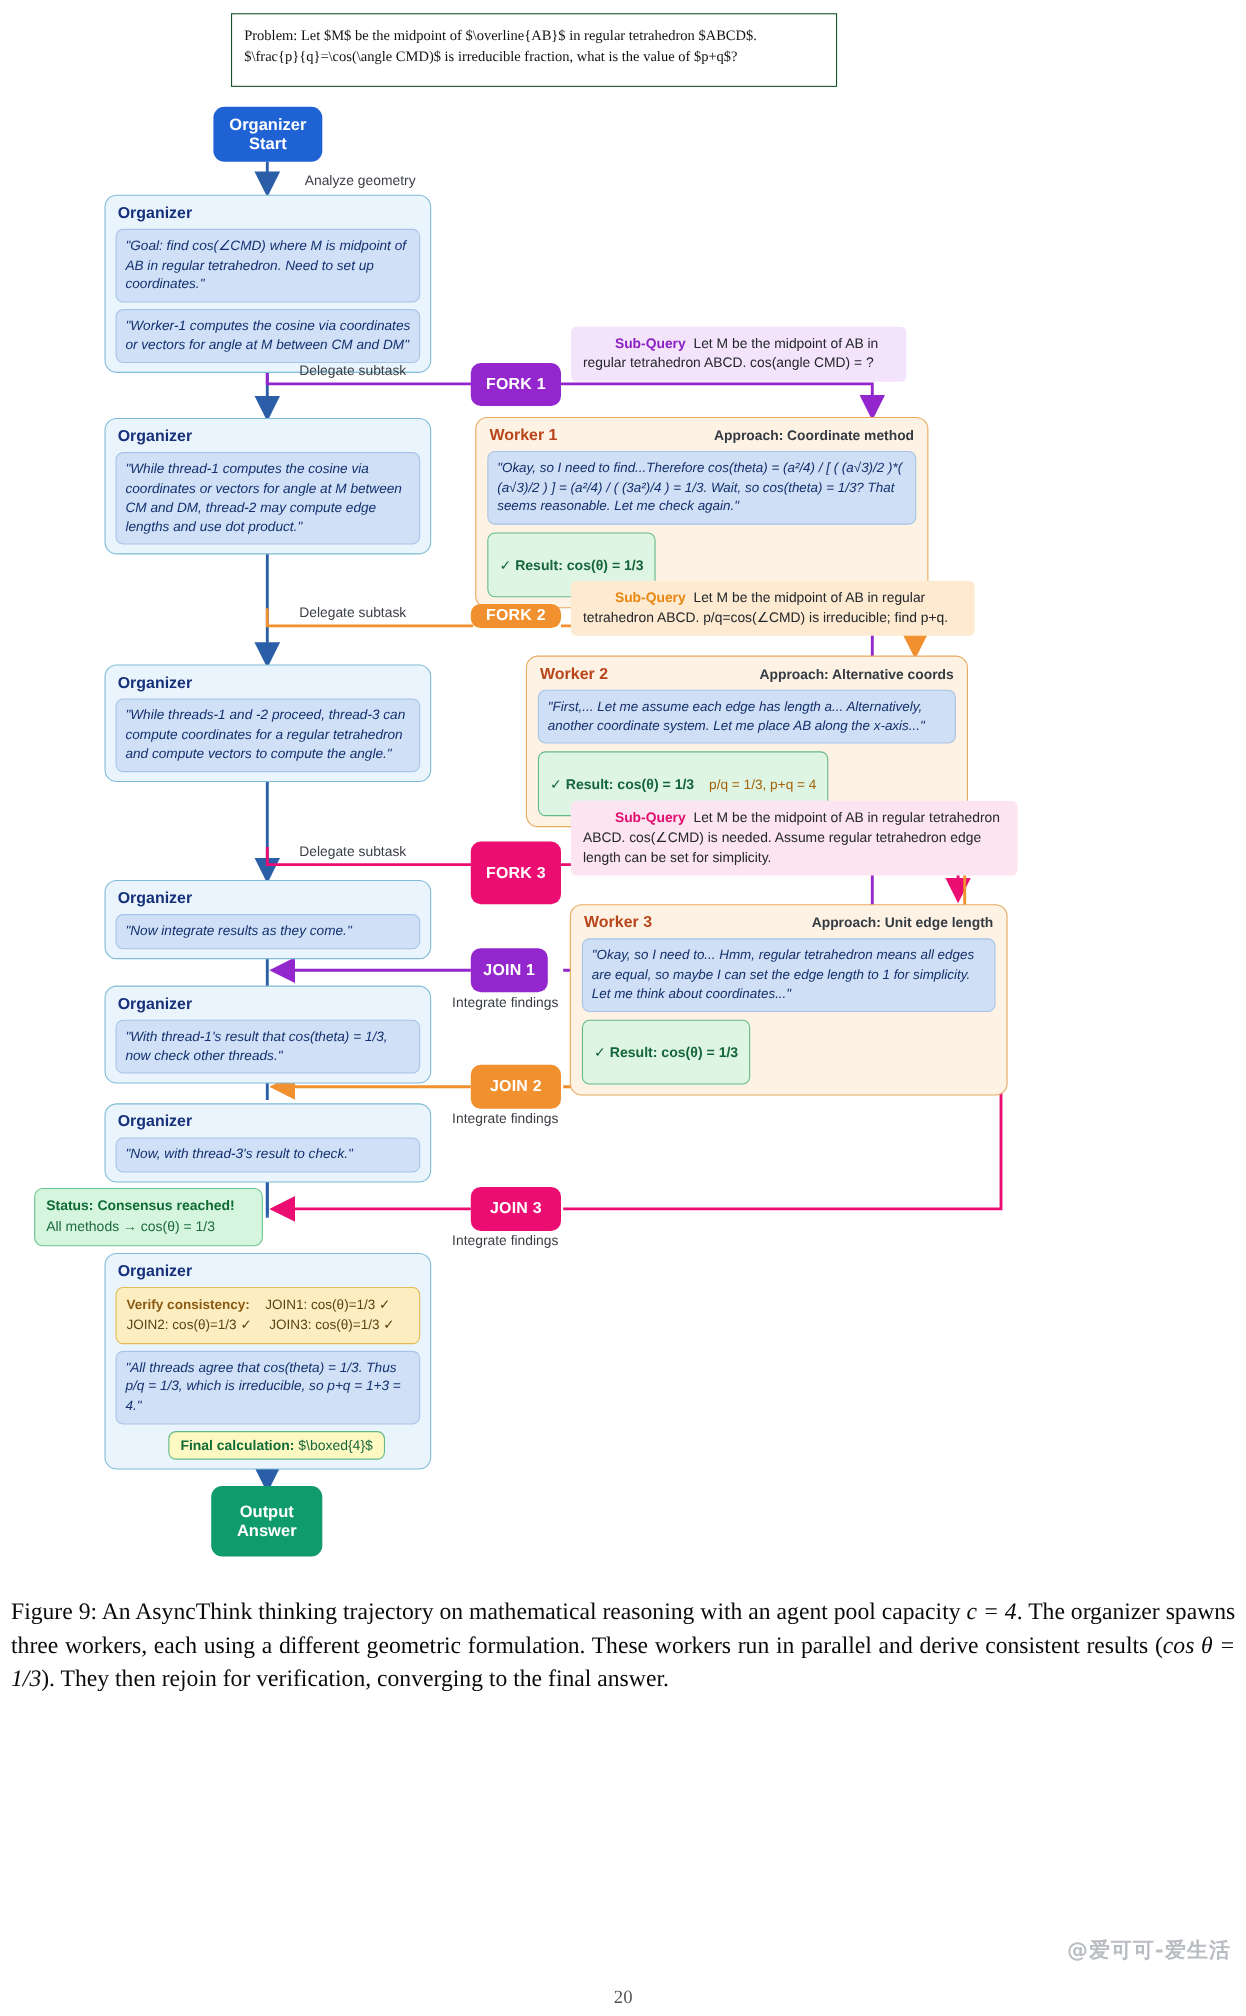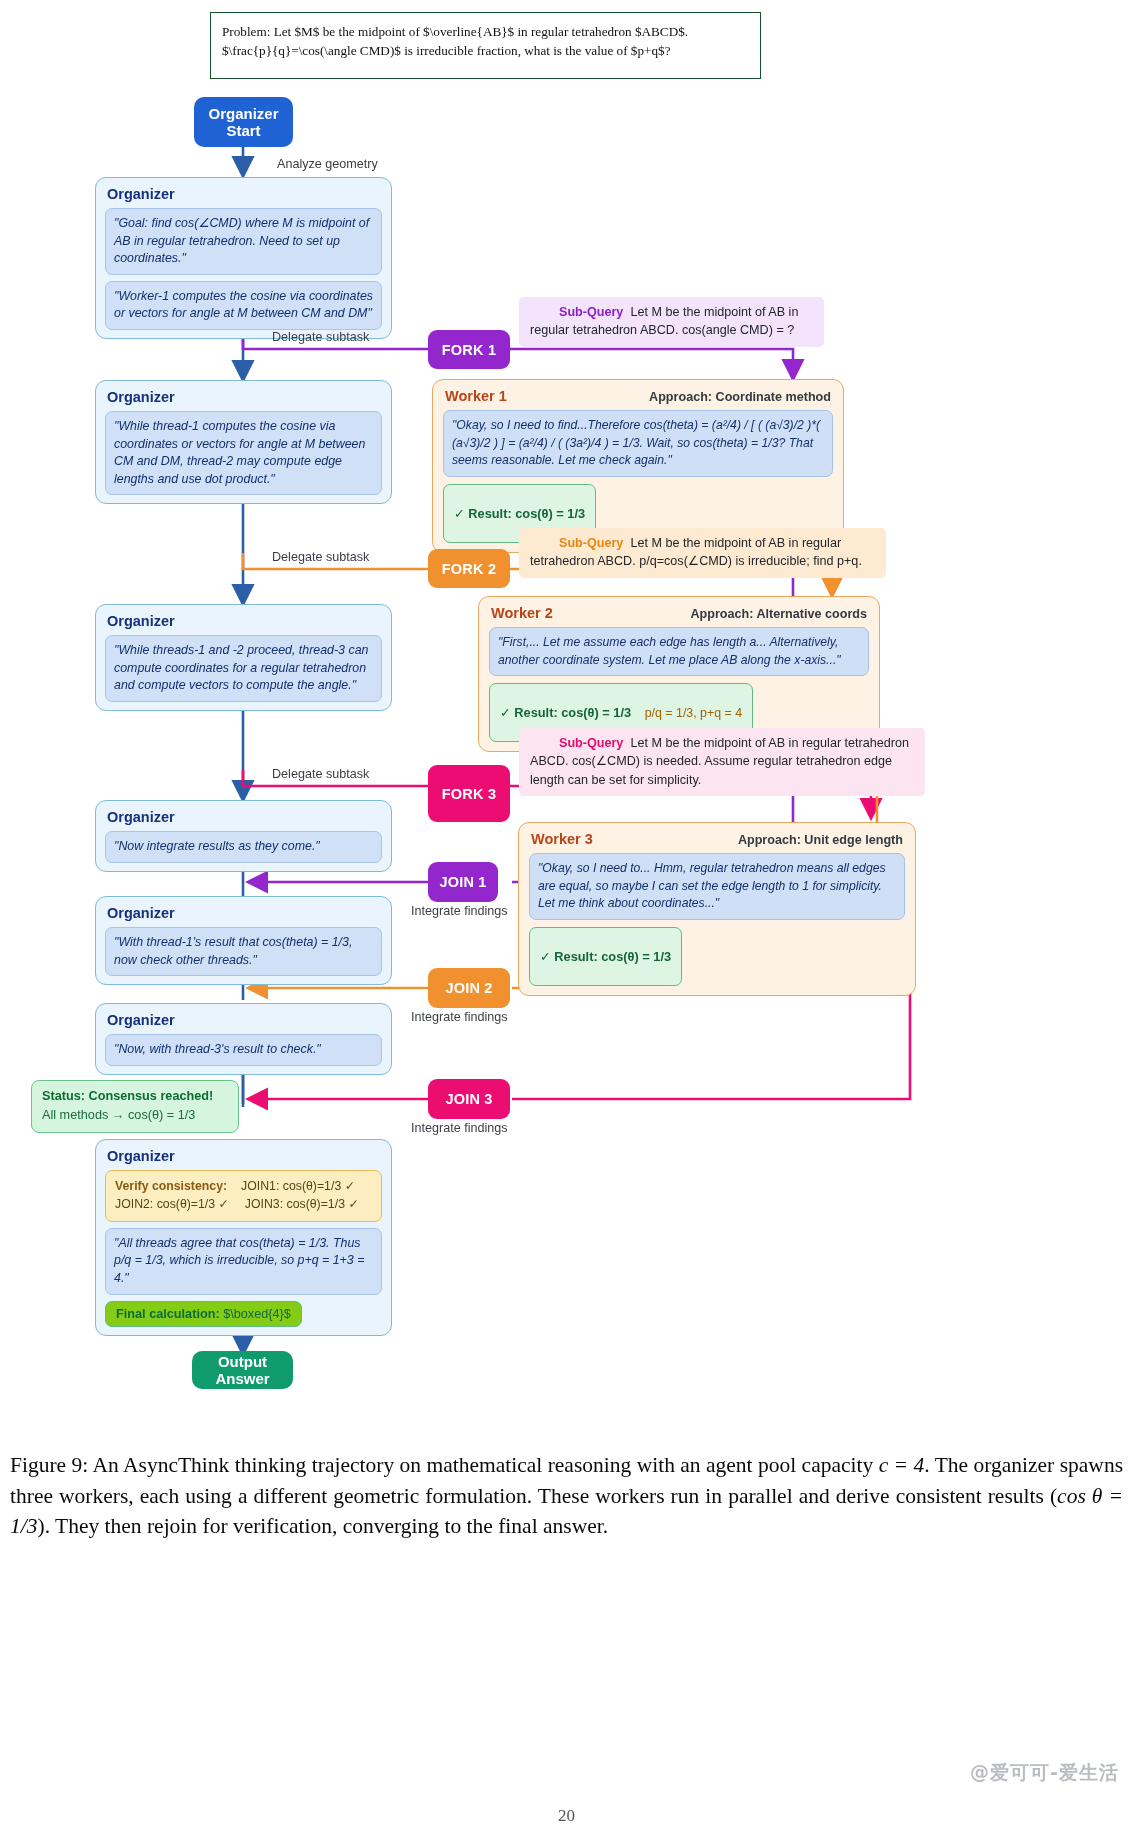--- a/index.html
+++ b/index.html
@@ -33,21 +33,21 @@
     border-radius: 10px;
     color: #fff;
     font-weight: bold;
     display: flex; flex-direction: column;
     align-items: center; justify-content: center;
     text-align: center;
     line-height: 1.15;
     font-size: 15px;
   }
   .pill-start { left: 194px; top: 97px; width: 99px; height: 50px; background:#1f62d4; }
-  .pill-end   { left: 192px; top: 1351px; width: 101px; height: 38px; background:#0f9b6c; }
+  .pill-end   { left: 192px; top: 1351px; width: 101px; height: 64px; background:#0f9b6c; }
 
   
   .org-card {
     border: 1.6px solid #7fbcd8;
     border-radius: 11px;
     background: #eaf4fc;
     padding: 7px 9px 8px 9px;
   }
   .org-title {
     color: #16317a; font-weight: bold; font-size: 14.5px;
@@ -130,22 +130,22 @@
   
   .verify-chip {
     background:#fdeec2; border:1px solid #e4bb55; border-radius:7px;
     padding:6px 9px 7px 9px; font-size:12.3px; line-height:1.5; color:#5a4410;
     margin-bottom:6px;
   }
   .verify-chip .vl { font-weight:bold; color:#8a5a12; margin-right:14px; }
   .verify-chip .gap { display:inline-block; width:16px; }
   .final-chip {
     display:inline-block;
-    background:#84cc16; border:1px solid #63ba86; border-radius:7px;
-    padding:5px 10px; font-size:12.7px; color:#14663a;
+    background:#fef9c3; border:1px solid #63ba86; border-radius:7px;
+    padding:5px 10px; font-size:12.7px; color:#14663a;margin-left:48px;
   }
   .final-chip b { color:#0e6b34; }
 
   
   #wires { position:absolute; left:0; top:0; width:1133px; height:1440px; pointer-events:none; }
 
   
   .caption {
     position:absolute; left:10px; top:1450px; width:1113px;
     font-family: "Liberation Serif", serif;
@@ -250,21 +250,21 @@
       <span class="worker-approach">Approach: Coordinate method</span>
     </div>
     <div class="worker-quote">"Okay, so I need to find...Therefore cos(theta) = (a²/4) / [ ( (a√3)/2 )*( (a√3)/2 ) ] = (a²/4) / ( (3a²)/4 ) = 1/3. Wait, so cos(theta) = 1/3? That seems reasonable. Let me check again."</div>
     <div class="result-chip">
       <span>✓</span>
       <b>Result: cos(θ) = 1/3</b>
     </div>
   </div>
 
   <div class="abs edge-label" style="left:272px; top:550px;">Delegate subtask</div>
-  <div class="abs badge badge-orange" style="left:428px; top:549px; width:82px; height:39px;">FORK 2</div>
+  <div class="abs badge badge-orange" style="left:428px; top:549px; width:82px; height:22px;">FORK 2</div>
   <div class="abs subq subq-orange" style="left:519px; top:528px; width:367px;">
     <span class="lbl">Sub-Query</span><span>Let M be the midpoint of AB in regular tetrahedron ABCD.  p/q=cos(∠CMD) is irreducible; find p+q.</span>
   </div>
 
   <div class="abs org-card" style="left:95px; top:604px; width:297px;">
     <div class="org-title">Organizer</div>
     <div class="org-quote">"While threads-1 and -2 proceed, thread-3 can compute coordinates for a regular tetrahedron and compute vectors to compute the angle."</div>
   </div>
 
   <div class="abs worker-card" style="left:478px; top:596px; width:402px;">

